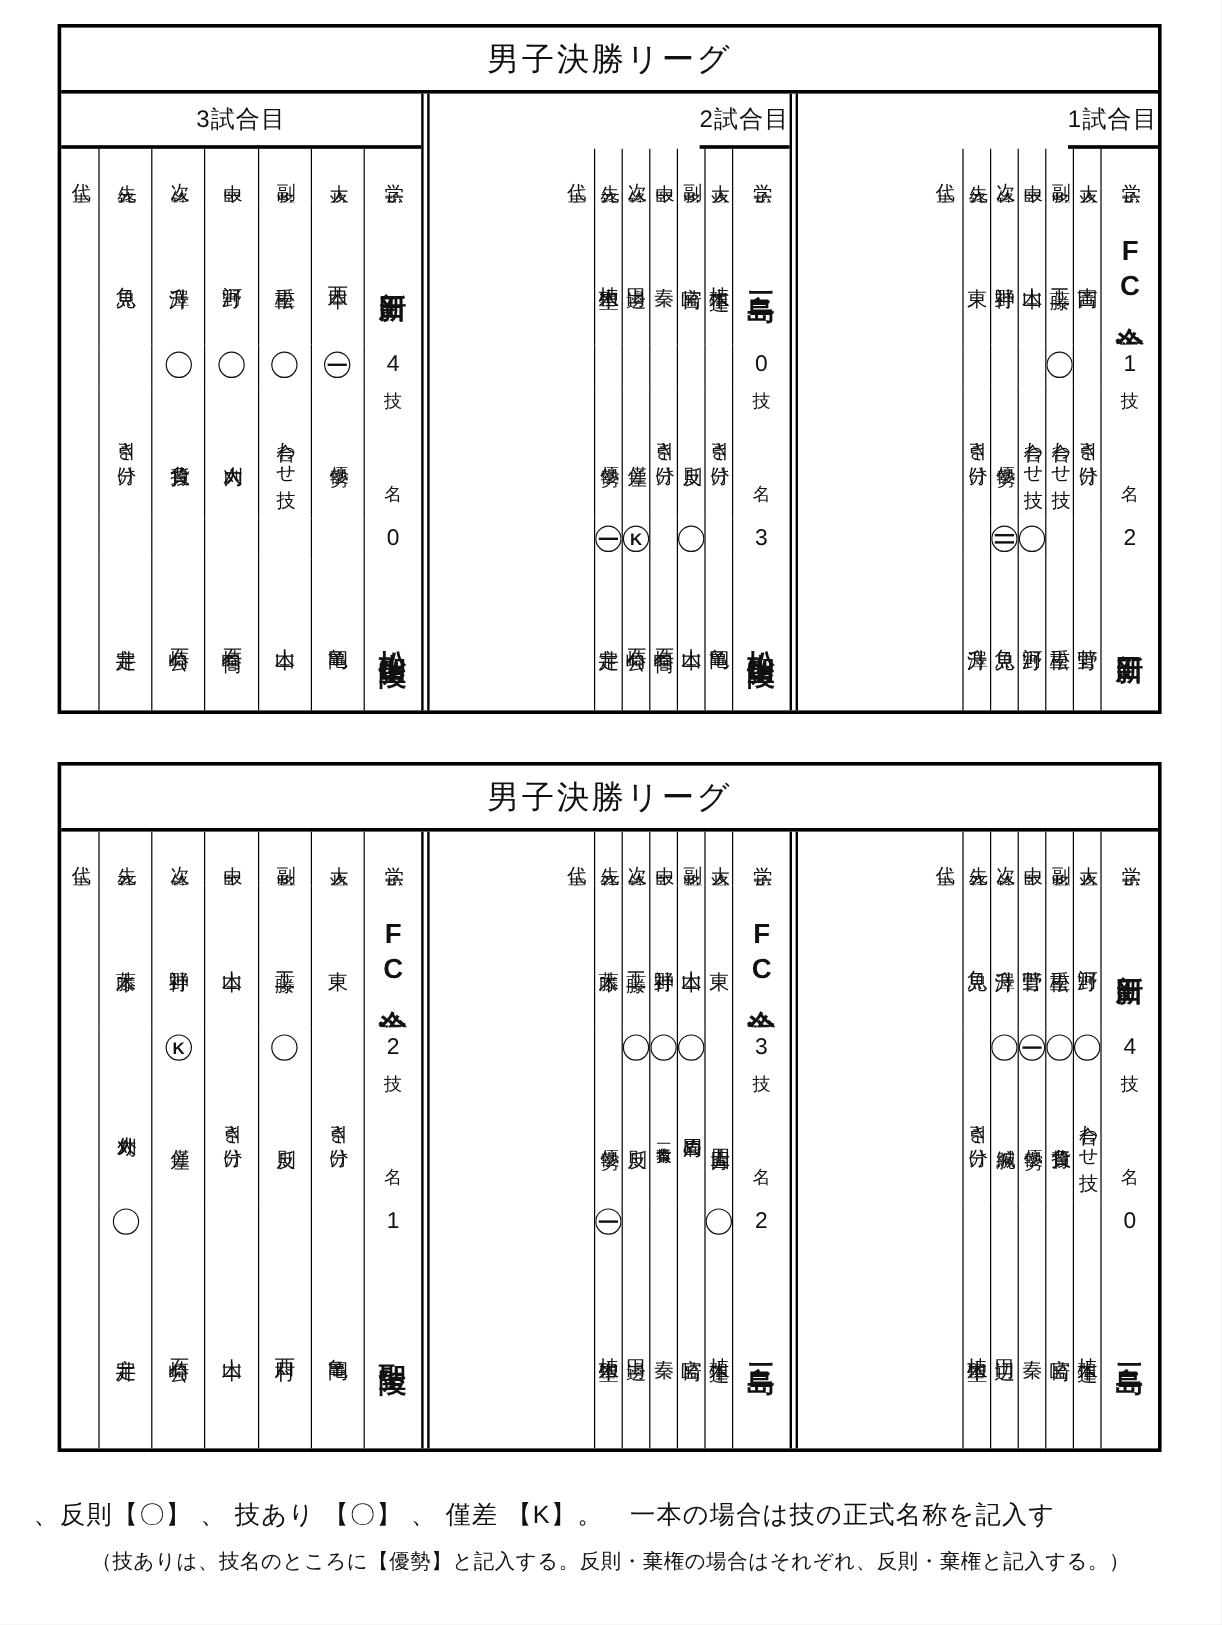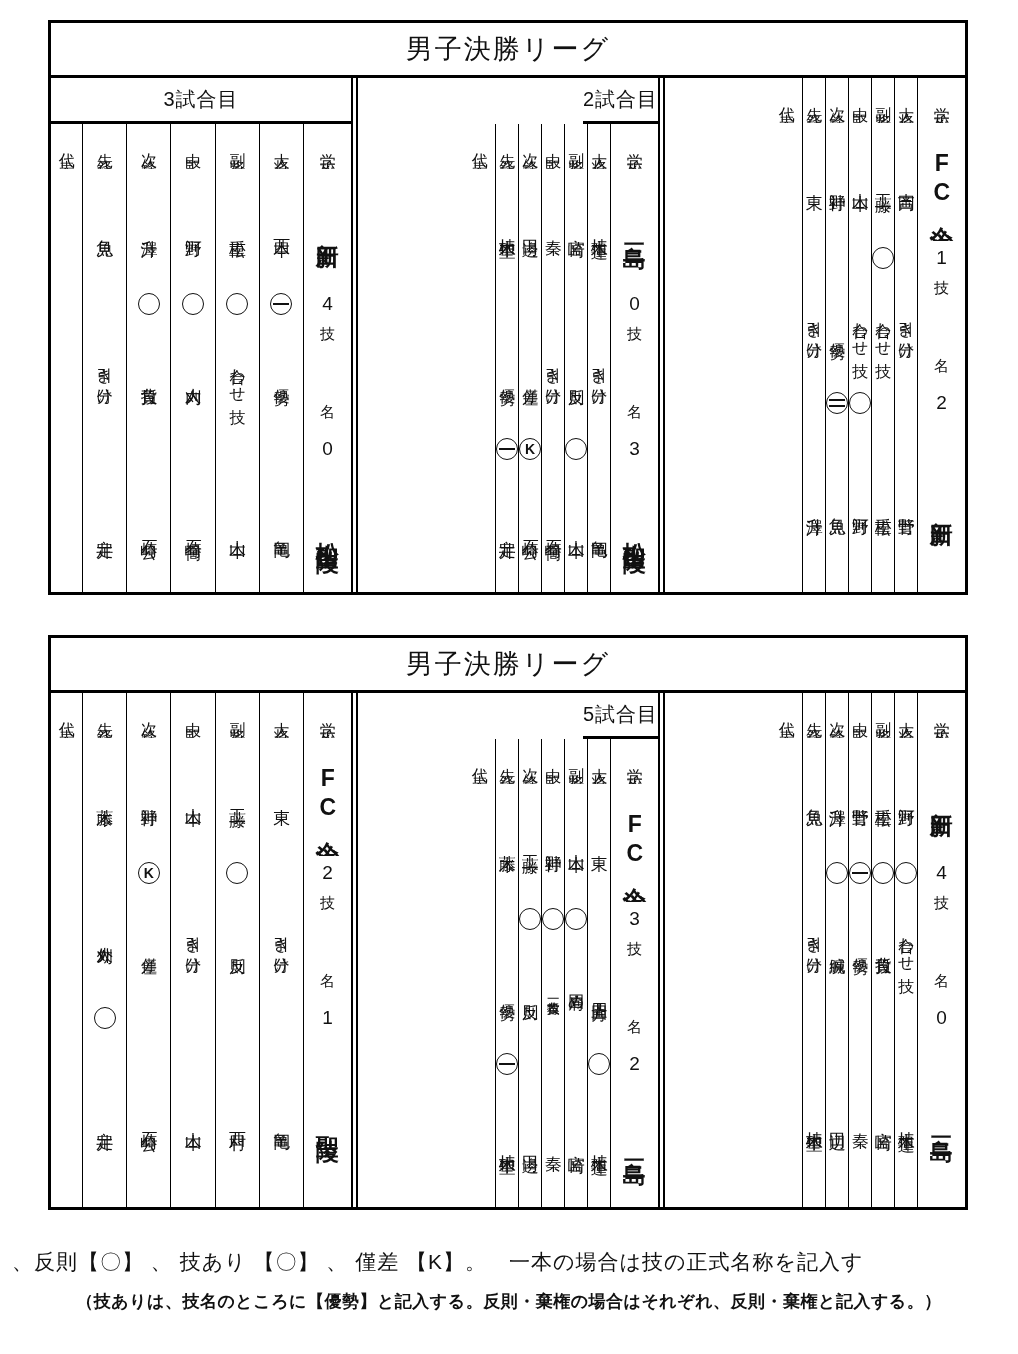--- a/index.html
+++ b/index.html
@@ -55,24 +55,24 @@
     border-radius:50%;display:inline-flex;align-items:center;justify-content:center;
     box-sizing:border-box;
   }
   .mark .hline{position:absolute;left:2px;right:2px;height:1.7px;background:#111;}
   .mark .hline.up{top:6px;}
   .mark .hline.dn{bottom:6px;}
   .mark .hline.mid{top:50%;margin-top:-1px;}
   .mark .kletter{font-size:14px;font-weight:bold;line-height:1;}
   .footer{position:absolute;left:0;top:1248px;width:1018px;}
   .footer-line1{
-    padding-left:12px;font-size:21px;white-space:nowrap;letter-spacing:1px;
+    padding-left:28px;font-size:21px;white-space:nowrap;letter-spacing:1px;
   }
   .footer-line2{
-    margin-top:14px;text-align:center;font-size:17px;font-weight:700;
+    margin-top:14px;text-align:center;font-size:17px;font-weight:400;
     letter-spacing:0.5px;
   }
 </style>
 </head>
 <body>
 
 <div class="page">
 
   <div class="league-table" id="table-0">
     <div class="table-title">男子決勝リーグ</div>
@@ -321,20 +321,21 @@
             </div>
             <div class="cell pname r-pbot cb">
               <span class="vtext">亀岡</span>
             </div>
             <div class="cell school r-pbot">
               <span class="vtext">松山聖陵</span>
             </div>
           </div>
         </section>
         <section class="match">
+          <div class="match-header">1試合目</div>
           <div class="match-grid">
             <div class="cell colhead r-head cb">
               <span class="vtext">代表</span>
             </div>
             <div class="cell colhead r-head cb">
               <span class="vtext">先鋒</span>
             </div>
             <div class="cell colhead r-head cb">
               <span class="vtext">次鋒</span>
             </div>
@@ -574,21 +575,20 @@
             </div>
             <div class="cell pname r-pbot cb">
               <span class="vtext">亀岡</span>
             </div>
             <div class="cell school r-pbot">
               <span class="vtext">聖陵</span>
             </div>
           </div>
         </section>
         <section class="match">
-          <div class="match-header">5試合目</div>
           <div class="match-grid">
             <div class="cell colhead r-head cb">
               <span class="vtext">代表</span>
             </div>
             <div class="cell colhead r-head cb">
               <span class="vtext">先鋒</span>
             </div>
             <div class="cell colhead r-head cb">
               <span class="vtext">次鋒</span>
             </div>

